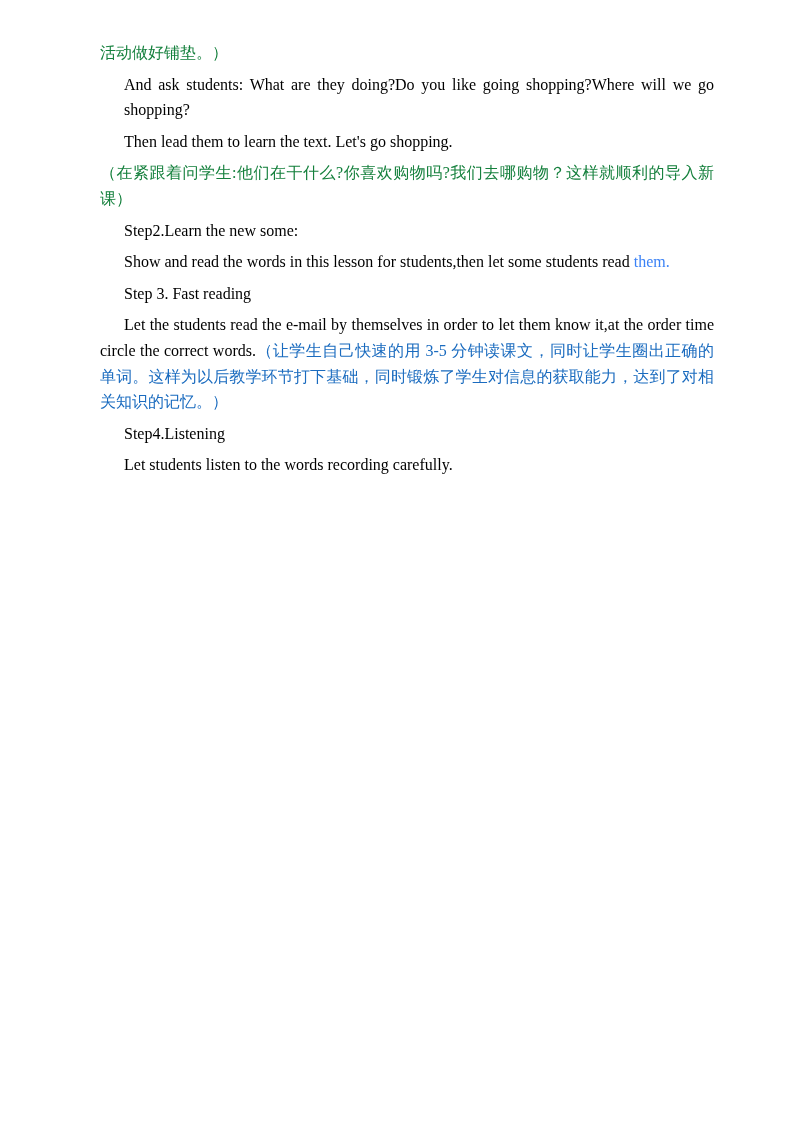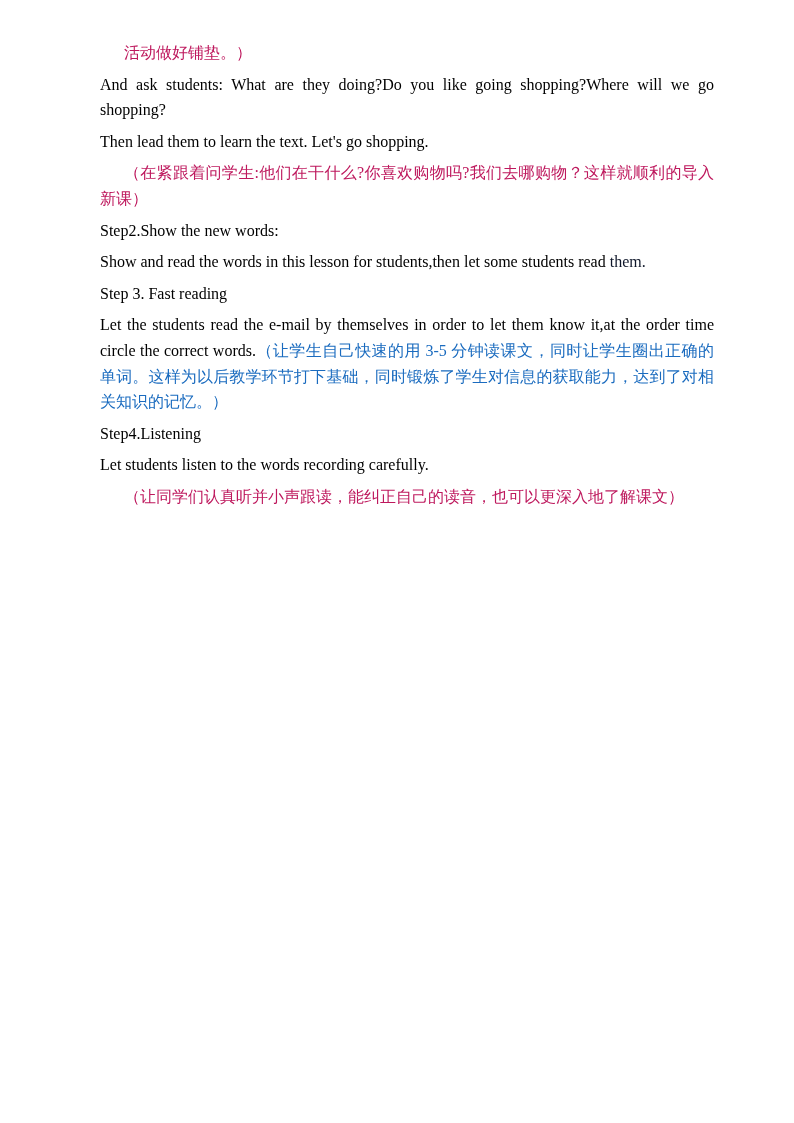--- a/index.html
+++ b/index.html
@@ -15,29 +15,29 @@
       font-family: "Times New Roman", Times, serif;
       font-size: 16px;
       line-height: 1.6;
       color: #000000;
       padding: 40px 80px 60px 100px;
     }
 
     .text-en {
       color: #000000;
       text-align: justify;
+      margin-left: 24px;
     }
 
     .text-zh {
-      color: #be185d;
-      margin-left: 24px;
+      color: #15803d;
     }
 
     .text-highlight {
-      color: #0f172a;
+      color: #3b82f6;
     }
 
     .text-blue-highlight {
       color: #1a6bbf;
     }
 
     p {
       margin-bottom: 6px;
       text-align: justify;
     }
@@ -52,35 +52,32 @@
   </p>
 
   <p class="text-en">And ask students: What are they doing?Do you like going shopping?Where will we go shopping?</p>
 
   <p class="text-en">Then lead them to learn the text. Let's go shopping.</p>
 
   <p>
     <span class="text-zh">（在紧跟着问学生:他们在干什么?你喜欢购物吗?我们去哪购物？这样就顺利的导入新课）</span>
   </p>
 
-  <p class="text-en">Step2.Show the new words:</p>
+  <p class="text-en">Step2.Learn the new some:</p>
 
   <p class="text-en">
     <span>Show and read the words in this lesson for students,then let some students read </span><span class="text-highlight">them.</span>
   </p>
 
 
   <p class="text-en">Step 3. Fast reading</p>
 
   <p>
     <span class="text-en">Let the students read the e-mail by themselves in order to let them know it,at the order time circle the correct words.</span><span class="text-blue-highlight">（让学生自己快速的用 3-5 分钟读课文，同时让学生圈出正确的单词。这样为以后教学环节打下基础，同时锻炼了学生对信息的获取能力，达到了对相关知识的记忆。）</span>
   </p>
 
   <p class="text-en">Step4.Listening</p>
 
   <p class="text-en">Let students listen to the words recording carefully.</p>
 
-  <p>
-    <span class="text-zh">（让同学们认真听并小声跟读，能纠正自己的读音，也可以更深入地了解课文）</span>
-  </p>
 
 
 </div>
 
 </body></html>

